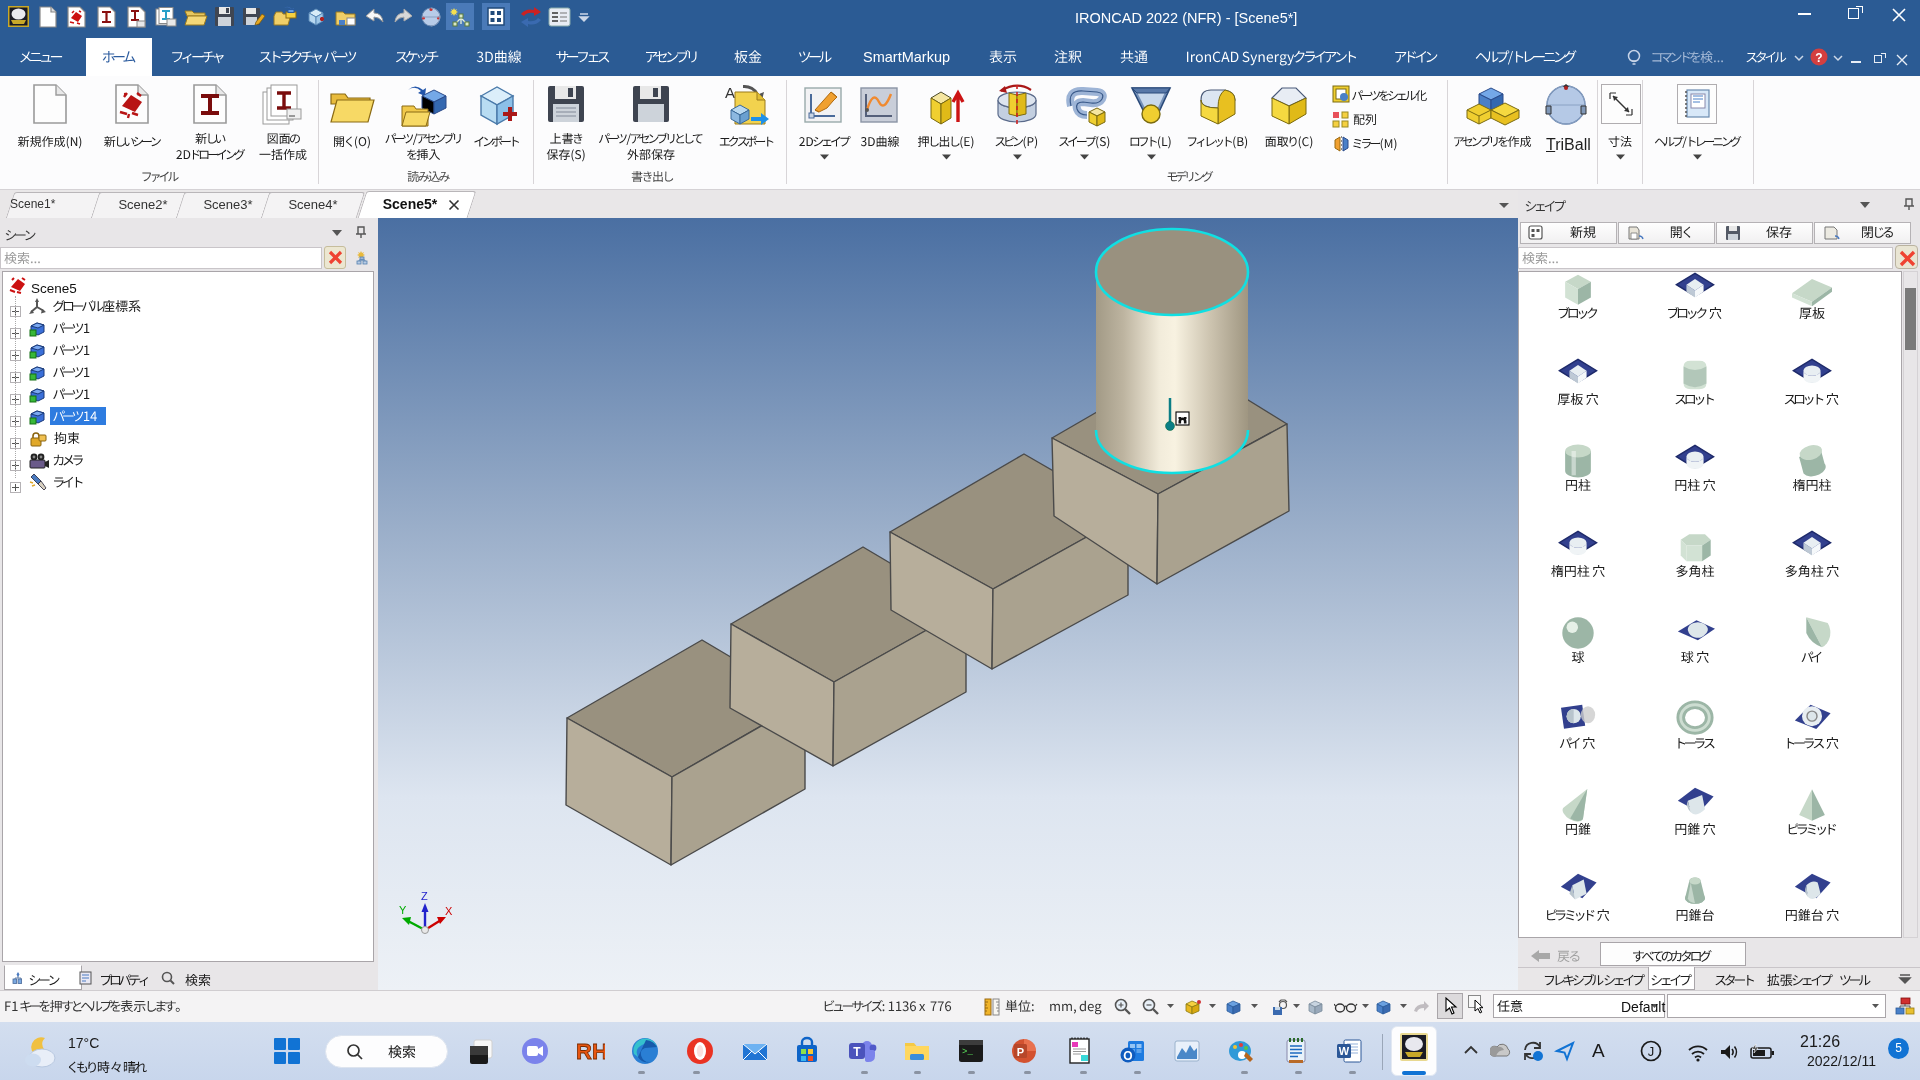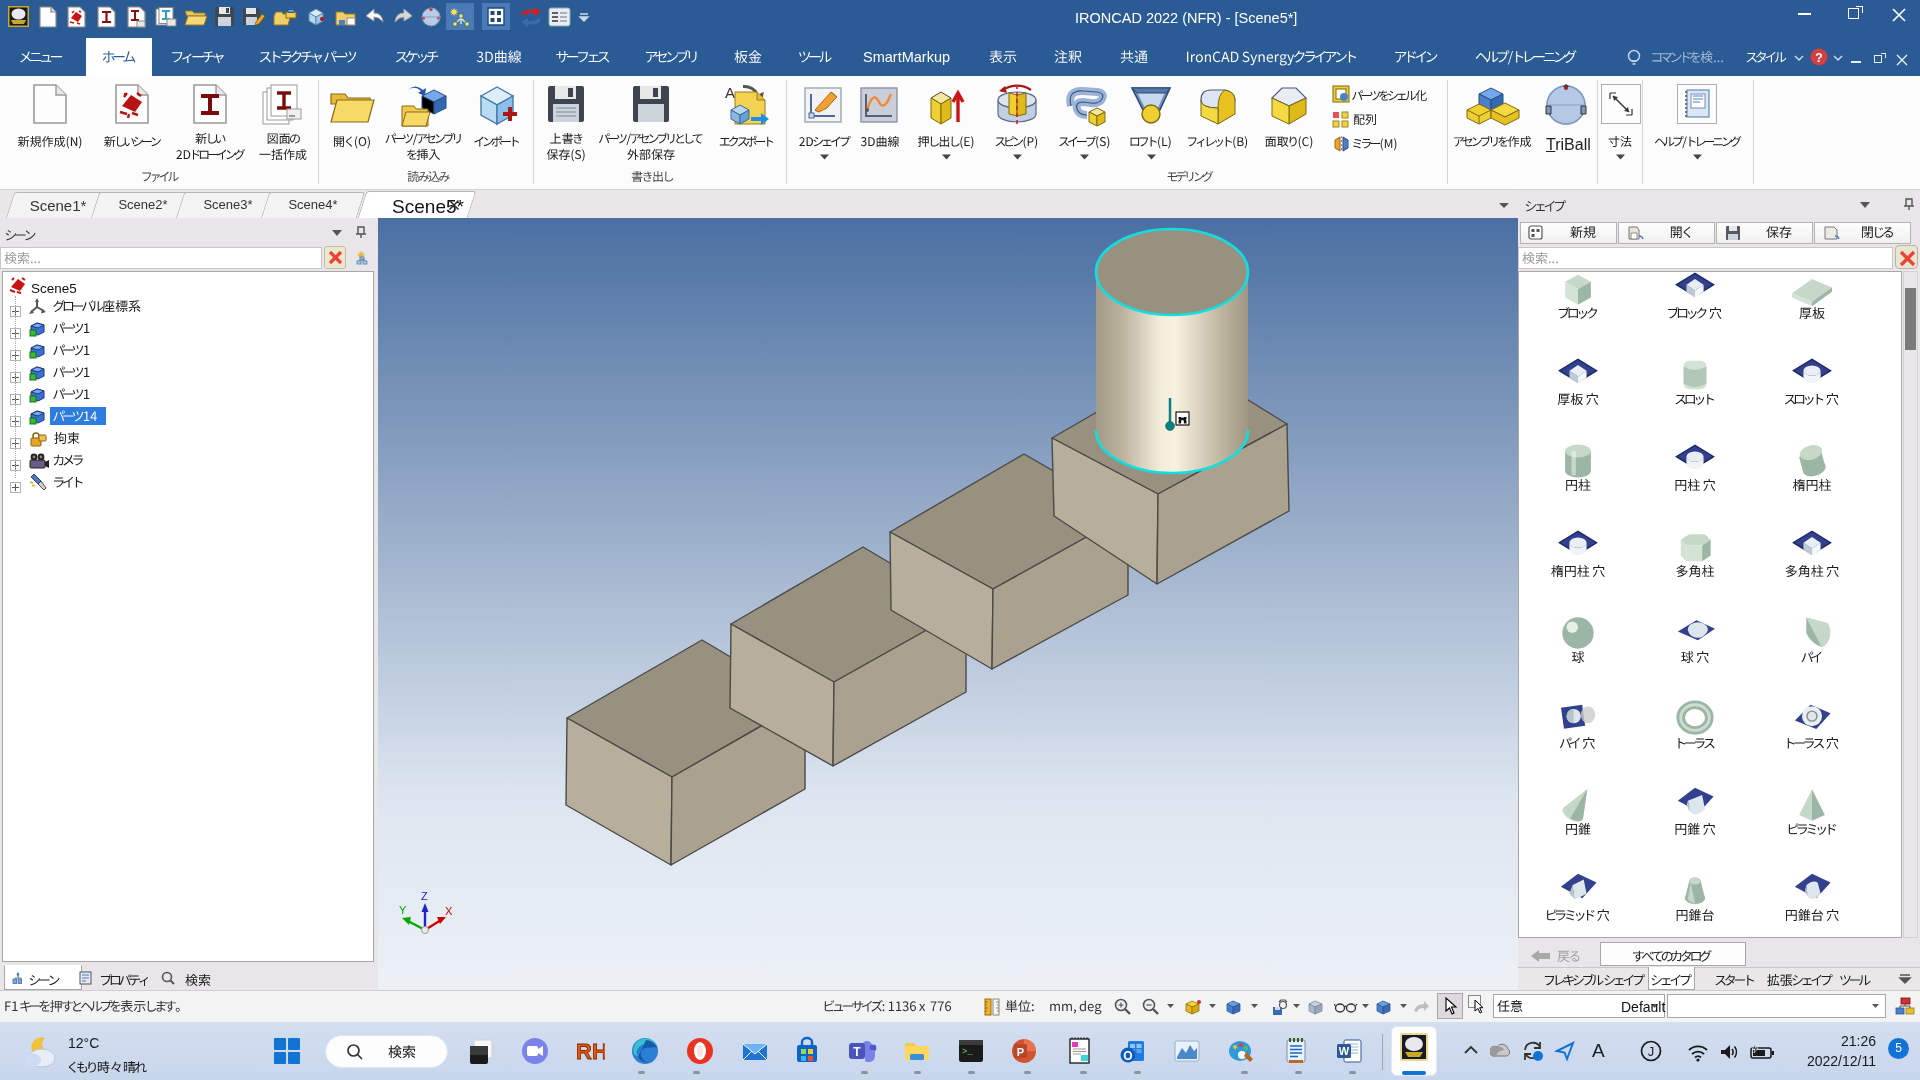--- a/index.html
+++ b/index.html
@@ -343,26 +343,26 @@
     <svg class="abs" style="left:1692px;top:153px" width="11" height="8">
       <path d="M1 1.5l4.5 5 4.5-5z" fill="#444"></path>
     </svg>
     <div class="abs" style="left:1546px;top:136px;width:44px;text-align:center;font-size:16px;color:#1e1e1e"><span style="text-decoration:underline">T</span>riBall</div>
 
 <div class="abs" style="left:0;top:190px;width:1920px;height:28px;background:#e9e7e8"></div>
 <div class="abs" style="left:10px;top:192px;width:96px;height:26px;background:#f4f3f4;border:1px solid #b9b6b9;border-bottom:none;transform:skewX(-18deg);border-radius:3px 3px 0 0"></div>
     <div class="abs" style="left:95px;top:192px;width:96px;height:26px;background:#f4f3f4;border:1px solid #b9b6b9;border-bottom:none;transform:skewX(-18deg);border-radius:3px 3px 0 0"></div>
     <div class="abs" style="left:180px;top:192px;width:96px;height:26px;background:#f4f3f4;border:1px solid #b9b6b9;border-bottom:none;transform:skewX(-18deg);border-radius:3px 3px 0 0"></div>
     <div class="abs" style="left:265px;top:192px;width:96px;height:26px;background:#f4f3f4;border:1px solid #b9b6b9;border-bottom:none;transform:skewX(-18deg);border-radius:3px 3px 0 0"></div>
-    <div class="abs" style="left:10px;top:197px;width:96px;text-align:center;font-size:15px;color:#333">Scene1*</div>
+    <div class="abs" style="left:10px;top:197px;width:96px;font-size:12px;color:#333">Scene1*</div>
     <div class="abs" style="left:95px;top:197px;width:96px;text-align:center;font-size:13px;color:#333">Scene2*</div>
     <div class="abs" style="left:180px;top:197px;width:96px;text-align:center;font-size:13px;color:#333">Scene3*</div>
     <div class="abs" style="left:265px;top:197px;width:96px;text-align:center;font-size:13px;color:#333">Scene4*</div>
     <div class="abs" style="left:362px;top:191px;width:110px;height:27px;background:#fff;border:1px solid #b9b6b9;border-bottom:none;transform:skewX(-18deg);border-radius:3px 3px 0 0"></div>
-    <div class="abs" style="left:388px;top:196px;width:80px;text-align:center;font-size:19px;font-weight:normal;color:#111">Scene5*</div>
+    <div class="abs" style="left:370px;top:196px;width:80px;text-align:center;font-size:14px;font-weight:bold;color:#111">Scene5*</div>
     <svg class="abs" style="left:448px;top:199px" width="12" height="12">
       <path d="M1.5 1.5 L10.5 10.5 M10.5 1.5 L1.5 10.5" stroke="#333" stroke-width="1.6"></path>
     </svg>
     <svg class="abs" style="left:1498px;top:202px" width="12" height="8">
       <path d="M1 1l5 5 5-5z" fill="#555"></path>
     </svg>
 
 <div class="abs" style="left:0;top:218px;width:378px;height:772px;background:#e8e6e8"></div>
 
 <svg class="abs" style="left:330px;top:228px" width="14" height="10">
@@ -810,21 +810,21 @@
       <rect x="12" y="12" width="8" height="6" fill="#e8c030" stroke="#9a7a10" stroke-width="0.8"></rect>
       <path d="M11 8v2M6 12v-2h10v2" stroke="#555" stroke-width="1" fill="none"></path>
     </svg>
 
 <div class="abs" style="left:0;top:1022px;width:1920px;height:58px;background:linear-gradient(180deg,#d3deef,#c8d6ec)"></div>
 <svg class="abs" style="left:20px;top:1030px" width="44" height="42">
       <path d="M25 8 A10 10 0 1 0 30 22 A8 8 0 0 1 25 8" fill="#f0c040"></path>
       <ellipse cx="22" cy="28" rx="13" ry="9" fill="#e8eef8" stroke="#b8c8e0"></ellipse>
       <ellipse cx="13" cy="30" rx="8" ry="6.5" fill="#cddcf0"></ellipse>
     </svg>
-    <div class="abs" style="left:68px;top:1035px;font-size:14px;color:#1a1a1a">12°C</div>
+    <div class="abs" style="left:68px;top:1035px;font-size:14px;color:#1a1a1a">17°C</div>
     <svg class="abs" style="left:274px;top:1038px" width="26" height="26">
       <rect x="0" y="0" width="12" height="12" fill="#1173d4" rx="1"></rect>
       <rect x="14" y="0" width="12" height="12" fill="#1173d4" rx="1"></rect>
       <rect x="0" y="14" width="12" height="12" fill="#1173d4" rx="1"></rect>
       <rect x="14" y="14" width="12" height="12" fill="#1173d4" rx="1"></rect>
     </svg>
     <div class="abs" style="left:325px;top:1035px;width:123px;height:33px;background:#fdfdfe;border:1px solid #dde4ef;border-radius:17px"></div>
     <svg class="abs" style="left:346px;top:1043px" width="18" height="18">
       <circle cx="7.5" cy="7.5" r="5.5" fill="none" stroke="#333" stroke-width="1.7"></circle>
       <path d="M11.5 11.5 L16 16" stroke="#333" stroke-width="1.7"></path>
@@ -978,21 +978,21 @@
     <svg class="abs" style="left:1718px;top:1042px" width="24" height="20">
       <path d="M3 8 h4 l5 -5 v14 l-5 -5 h-4 z" fill="#1a1a1a"></path>
       <path d="M14 7 a5 5 0 0 1 0 6 M16.5 4.5 a9 9 0 0 1 0 11" fill="none" stroke="#1a1a1a" stroke-width="1.6"></path>
     </svg>
     <svg class="abs" style="left:1748px;top:1042px" width="28" height="20">
       <rect x="3" y="6" width="20" height="10" rx="2" fill="none" stroke="#1a1a1a" stroke-width="1.5"></rect>
       <rect x="23.5" y="9" width="2.5" height="4" fill="#1a1a1a"></rect>
       <rect x="5" y="8" width="12" height="6" fill="#1a1a1a"></rect>
       <path d="M8 2 l-4 5 h3 l-1 4 4-5 h-3 z" fill="#1a1a1a" stroke="#fff" stroke-width="0.6"></path>
     </svg>
-    <div class="abs" style="left:1800px;top:1033px;width:76px;text-align:right;font-size:14px;color:#1a1a1a">21:26</div>
+    <div class="abs" style="left:1800px;top:1033px;width:76px;text-align:left;font-size:16px;color:#1a1a1a">21:26</div>
     <div class="abs" style="left:1780px;top:1053px;width:96px;text-align:right;font-size:14px;color:#1a1a1a">2022/12/11</div>
     <div class="abs" style="left:1888px;top:1038px;width:21px;height:21px;border-radius:50%;background:#1173d4;color:#fff;font-size:12px;text-align:center;line-height:21px">5</div>
 
 <svg id="textlayer" width="1920" height="1080" style="position:absolute;left:0;top:0;pointer-events:none;z-index:50">
       <defs>
         <path id="g0" d="M11.3 -10.2Q11.2 -10 11.1 -9.7Q11 -9.4 10.9 -9.2Q10.6 -8.5 10.3 -7.7Q9.9 -6.9 9.4 -6Q8.9 -5.2 8.4 -4.5Q7.7 -3.6 6.9 -2.8Q6 -1.9 4.9 -1.1Q3.9 -0.3 2.6 0.4L1.6 -0.4Q3.6 -1.4 5 -2.6Q6.4 -3.8 7.4 -5.2Q8.3 -6.3 8.9 -7.4Q9.4 -8.6 9.8 -9.6Q9.8 -9.8 9.9 -10.1Q10 -10.4 10.1 -10.6ZM3.9 -8.5Q4.5 -8.2 5.1 -7.8Q5.7 -7.4 6.3 -7Q6.9 -6.5 7.4 -6.1Q7.9 -5.7 8.3 -5.4Q9.4 -4.6 10.4 -3.6Q11.4 -2.7 12.2 -1.8L11.4 -0.9Q10.5 -1.9 9.5 -2.8Q8.6 -3.6 7.6 -4.5Q7.2 -4.8 6.7 -5.2Q6.2 -5.6 5.6 -6Q5 -6.5 4.4 -6.9Q3.8 -7.3 3.2 -7.7Z"></path>
         <path id="g1" d="M2.5 -9.1Q2.8 -9.1 3.2 -9.1Q3.5 -9.1 3.9 -9.1Q4.1 -9.1 4.6 -9.1Q5 -9.1 5.7 -9.1Q6.3 -9.1 6.9 -9.1Q7.6 -9.1 8.2 -9.1Q8.8 -9.1 9.2 -9.1Q9.7 -9.1 9.9 -9.1Q10.3 -9.1 10.6 -9.1Q11 -9.1 11.3 -9.1V-7.9Q11 -7.9 10.6 -7.9Q10.2 -7.9 9.9 -7.9Q9.7 -7.9 9.2 -7.9Q8.8 -7.9 8.2 -7.9Q7.5 -7.9 6.9 -7.9Q6.2 -7.9 5.6 -7.9Q5 -7.9 4.5 -7.9Q4.1 -7.9 3.9 -7.9Q3.5 -7.9 3.2 -7.9Q2.8 -7.9 2.5 -7.9ZM1.3 -2.2Q1.7 -2.2 2 -2.1Q2.4 -2.1 2.8 -2.1Q2.9 -2.1 3.4 -2.1Q3.9 -2.1 4.6 -2.1Q5.3 -2.1 6.1 -2.1Q7 -2.1 7.8 -2.1Q8.6 -2.1 9.3 -2.1Q10 -2.1 10.5 -2.1Q11 -2.1 11.1 -2.1Q11.5 -2.1 11.8 -2.1Q12.1 -2.1 12.4 -2.2V-0.8Q12.1 -0.9 11.8 -0.9Q11.4 -0.9 11.1 -0.9Q11 -0.9 10.5 -0.9Q10 -0.9 9.3 -0.9Q8.6 -0.9 7.8 -0.9Q7 -0.9 6.1 -0.9Q5.3 -0.9 4.6 -0.9Q3.9 -0.9 3.4 -0.9Q2.9 -0.9 2.8 -0.9Q2.4 -0.9 2 -0.9Q1.6 -0.9 1.3 -0.8Z"></path>
         <path id="g2" d="M10.3 -6.7Q10.3 -6.6 10.3 -6.4Q10.2 -6.3 10.2 -6.2Q10.2 -5.9 10.1 -5.4Q10 -4.8 9.9 -4.2Q9.8 -3.5 9.7 -2.8Q9.6 -2.2 9.6 -1.7Q9.5 -1.1 9.4 -0.8H8.3Q8.3 -1.1 8.4 -1.6Q8.5 -2.1 8.6 -2.7Q8.7 -3.3 8.7 -4Q8.8 -4.6 8.9 -5.1Q9 -5.6 9 -5.9Q8.7 -5.9 8.2 -5.9Q7.7 -5.9 7.1 -5.9Q6.6 -5.9 6 -5.9Q5.4 -5.9 5 -5.9Q4.6 -5.9 4.5 -5.9Q4.2 -5.9 3.9 -5.9Q3.7 -5.9 3.4 -5.9V-7.1Q3.6 -7 3.8 -7Q3.9 -7 4.1 -7Q4.3 -7 4.5 -7Q4.7 -7 5.1 -7Q5.5 -7 6 -7Q6.5 -7 7.1 -7Q7.6 -7 8.1 -7Q8.5 -7 8.8 -7Q8.9 -7 9 -7Q9.2 -7 9.3 -7Q9.4 -7 9.5 -7.1ZM2.1 -1.3Q2.3 -1.3 2.6 -1.2Q2.9 -1.2 3.2 -1.2Q3.4 -1.2 4 -1.2Q4.6 -1.2 5.4 -1.2Q6.2 -1.2 7.1 -1.2Q7.9 -1.2 8.7 -1.2Q9.5 -1.2 10.1 -1.2Q10.7 -1.2 10.9 -1.2Q11.1 -1.2 11.4 -1.2Q11.8 -1.2 12 -1.3V-0.1Q11.9 -0.1 11.7 -0.1Q11.5 -0.1 11.3 -0.1Q11.1 -0.2 10.9 -0.2Q10.7 -0.2 10.1 -0.2Q9.5 -0.2 8.7 -0.2Q7.9 -0.2 7 -0.2Q6.2 -0.2 5.4 -0.2Q4.6 -0.2 4 -0.2Q3.4 -0.2 3.2 -0.2Q2.9 -0.2 2.7 -0.1Q2.4 -0.1 2.1 -0.1Z"></path>
         <path id="g3" d="M1.4 -6.1Q1.6 -6 1.9 -6Q2.3 -6 2.6 -6Q3 -6 3.4 -6Q3.6 -6 4.1 -6Q4.5 -6 5.2 -6Q5.8 -6 6.5 -6Q7.2 -6 7.9 -6Q8.6 -6 9.3 -6Q9.9 -6 10.4 -6Q10.8 -6 11.1 -6Q11.6 -6 12 -6Q12.3 -6 12.6 -6.1V-4.7Q12.3 -4.7 11.9 -4.7Q11.5 -4.8 11.1 -4.8Q10.8 -4.8 10.4 -4.8Q9.9 -4.8 9.3 -4.8Q8.6 -4.8 7.9 -4.8Q7.2 -4.8 6.5 -4.8Q5.8 -4.8 5.2 -4.8Q4.5 -4.8 4.1 -4.8Q3.6 -4.8 3.4 -4.8Q2.8 -4.8 2.3 -4.7Q1.8 -4.7 1.4 -4.7Z"></path>
         <path id="g4" d="M12.1 -9.3Q12 -9.2 11.9 -9Q11.9 -8.8 11.8 -8.6Q11.7 -8.1 11.6 -7.4Q11.4 -6.7 11.1 -6Q10.8 -5.3 10.5 -4.6Q10.2 -4 9.8 -3.4Q9.1 -2.6 8.3 -1.9Q7.5 -1.2 6.5 -0.7Q5.5 -0.1 4.2 0.3L3.3 -0.7Q4.7 -1.1 5.7 -1.6Q6.7 -2.1 7.4 -2.7Q8.2 -3.4 8.8 -4.1Q9.3 -4.8 9.6 -5.6Q10 -6.4 10.2 -7.2Q10.5 -8 10.6 -8.7Q10.4 -8.7 9.8 -8.7Q9.3 -8.7 8.6 -8.7Q7.8 -8.7 7 -8.7Q6.2 -8.7 5.5 -8.7Q4.7 -8.7 4.2 -8.7Q3.6 -8.7 3.4 -8.7Q3 -8.7 2.7 -8.7Q2.3 -8.7 2 -8.6V-9.9Q2.2 -9.9 2.5 -9.8Q2.7 -9.8 3 -9.8Q3.2 -9.8 3.4 -9.8Q3.6 -9.8 4 -9.8Q4.5 -9.8 5.1 -9.8Q5.7 -9.8 6.3 -9.8Q7 -9.8 7.7 -9.8Q8.3 -9.8 8.9 -9.8Q9.5 -9.8 9.9 -9.8Q10.3 -9.8 10.5 -9.8Q10.6 -9.8 10.8 -9.8Q11 -9.8 11.2 -9.9Z"></path>

